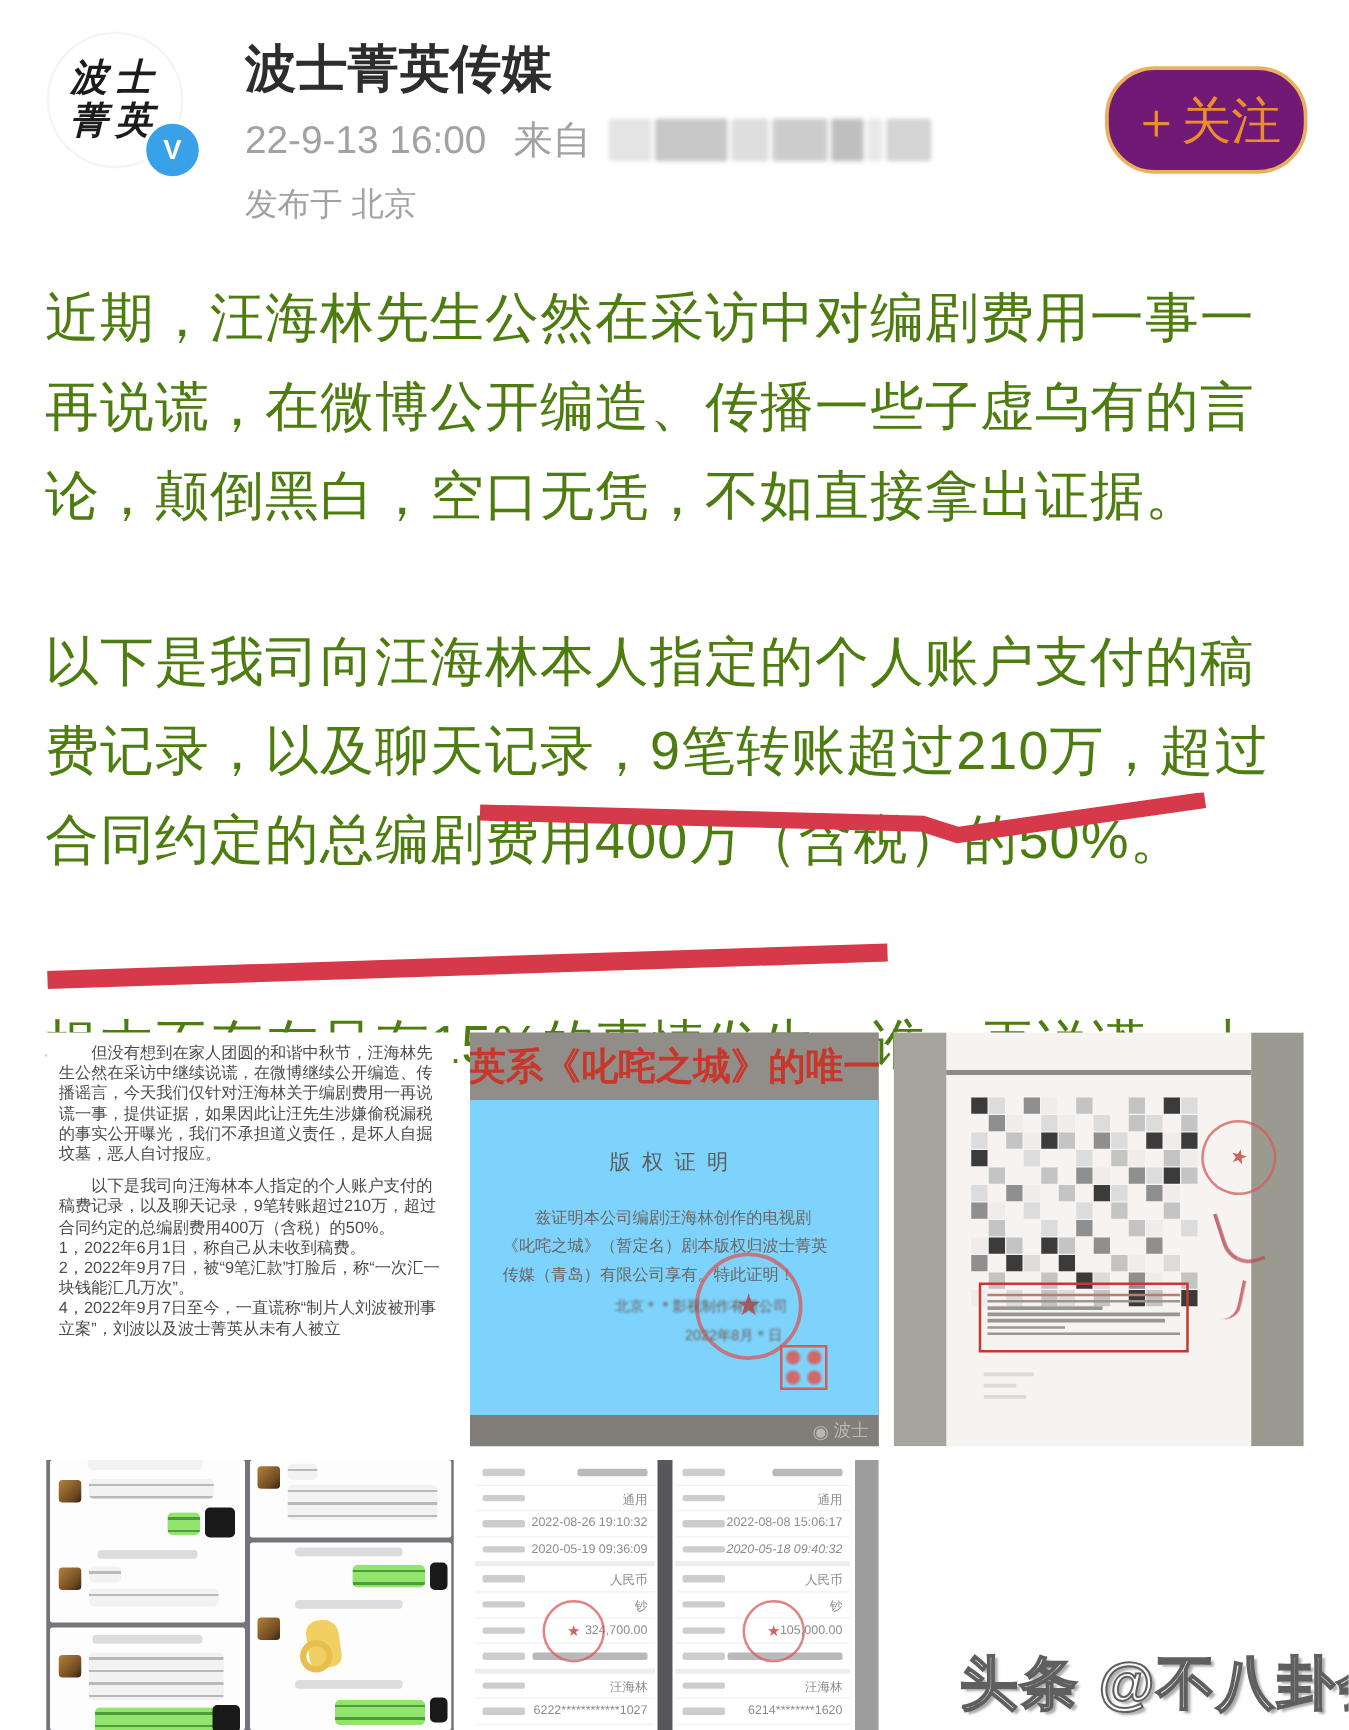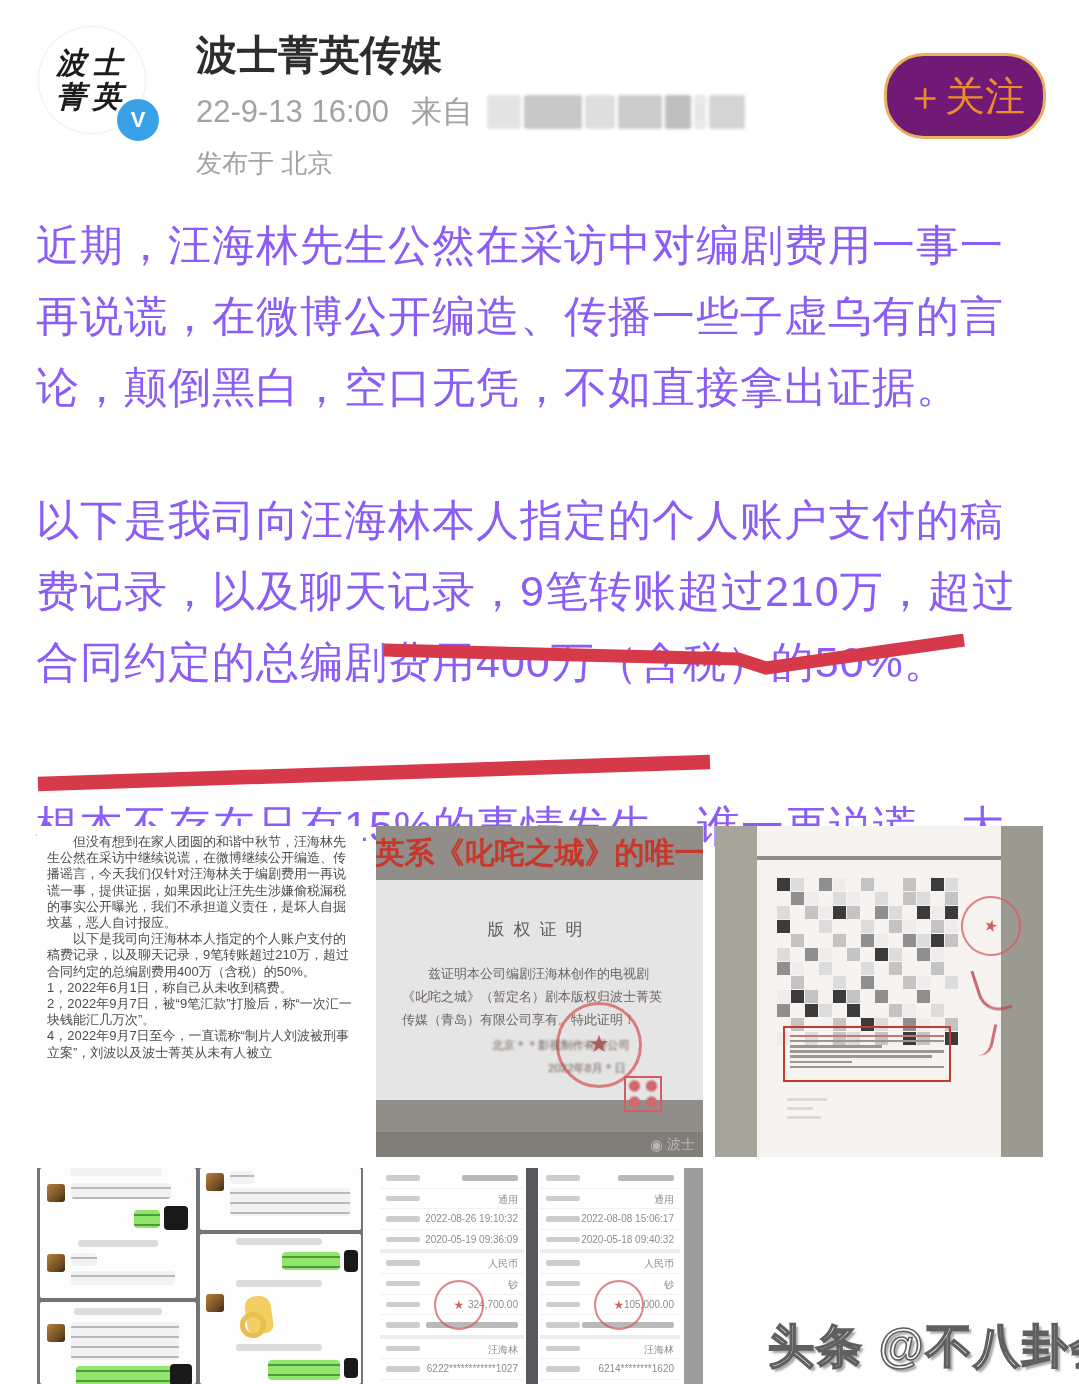--- a/index.html
+++ b/index.html
@@ -18,40 +18,40 @@
   .meta1{position:absolute;left:196px;top:92px;height:40px;display:flex;align-items:center;
          font-size:31px;color:#a2a2a2;}
   .meta1 .src{margin-left:22px;}
   .mosaic-src{display:flex;align-items:center;margin-left:14px;filter:blur(1.5px);}
   .mosaic-src i{display:inline-block;height:34px;margin-right:3px;border-radius:2px;}
   .meta2{position:absolute;left:196px;top:146px;font-size:26px;color:#a2a2a2;}
   .follow{position:absolute;left:884px;top:13px;width:156px;height:80px;border-radius:40px;
           border:3px solid #eab15c;background:#701a75;color:#ed8c2b;font-size:40px;
           display:flex;align-items:center;justify-content:center;cursor:pointer;margin-top:40px;}
   
-  .post{position:absolute;left:36px;top:210px;width:1007px;color:#8b5cf6;font-size:43px;
+  .post{position:absolute;left:36px;top:220px;width:1007px;color:#4d7c0f;font-size:43px;
         line-height:71px;letter-spacing:1px;}
   .post p{margin:0;}
   .post p.sp1{margin-top:62px;}
   .post p.sp2{margin-top:93px;}
   .uline{position:absolute;pointer-events:none;}
   
   .att{position:absolute;overflow:hidden;cursor:pointer;}
   
   .stmt{background:#fff;color:#4b4b4b;font-size:13px;line-height:16.2px;padding:8px 8px 0 10px;
         filter:blur(.2px);}
   .stmt p{margin:0;}
   .stmt p.ind{text-indent:2em;}
-  .stmt p.gap{}
+  .stmt p.gap{margin-bottom:10px;}
   
   .cert{background:#918d89;}
   .cert .band{position:absolute;left:0;top:0;width:100%;height:54px;display:flex;
         align-items:center;justify-content:center;overflow:hidden;}
   .cert .band span{white-space:nowrap;font-size:30px;font-weight:700;color:#c8372b;}
-  .cert .paper{position:absolute;left:0;top:54px;width:100%;height:220px;background:#e5e5e5;}
+  .cert .paper{position:absolute;left:0;top:54px;width:100%;height:252px;background:#7dd3fc;}
   .cert .ctitle{position:absolute;left:0;top:38px;width:100%;text-align:center;font-size:17px;
         color:#5c5c5c;letter-spacing:9px;filter:blur(.4px);}
   .cert .cbody{position:absolute;left:26px;top:82px;width:268px;font-size:13px;line-height:23px;
         color:#6d6561;text-indent:2em;filter:blur(.5px);}
   .stampring{position:absolute;border-radius:50%;border:3px solid rgba(214,90,90,.75);}
   .stampring .star{position:absolute;left:50%;top:50%;transform:translate(-50%,-52%);
         color:rgba(197,60,60,.8);font-size:24px;}
   .cert .company{position:absolute;left:116px;top:158px;font-size:11.5px;color:#6f5c55;
         filter:blur(.8px);}
   .cert .cdate{position:absolute;left:172px;top:181px;font-size:11.5px;color:#6f5c55;
@@ -406,21 +406,21 @@
           <span class="valbar" style="width: 56px;"></span>
         </div>
         <div class="rrow">
           <span class="lab"></span>
           <span class="val">通用</span>
         </div>
         <div class="rrow">
           <span class="lab"></span>
           <span class="val">2022-08-08 15:06:17</span>
         </div>
-        <div class="rrow" style="border-bottom: 4px solid rgb(237, 237, 237);">
+        <div class="rrow" style="border-bottom: 4px solid rgb(237, 237, 237); font-style: italic;">
           <span class="lab"></span>
           <span class="val">2020-05-18 09:40:32</span>
         </div>
         <div class="rrow">
           <span class="lab"></span>
           <span class="val">人民币</span>
         </div>
         <div class="rrow">
           <span class="lab"></span>
           <span class="val">钞</span>

